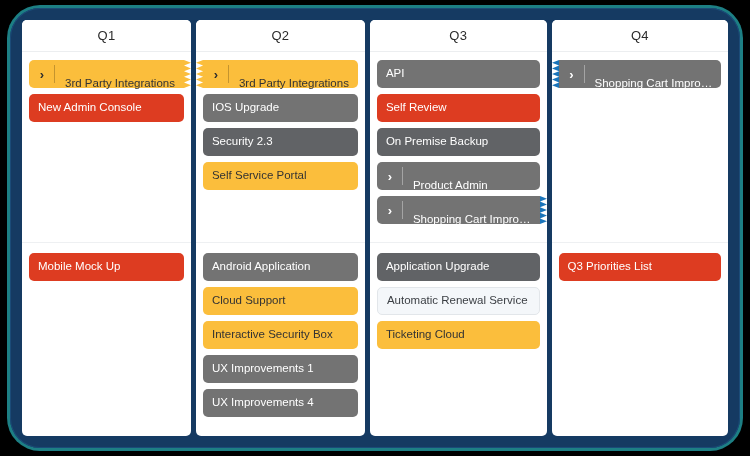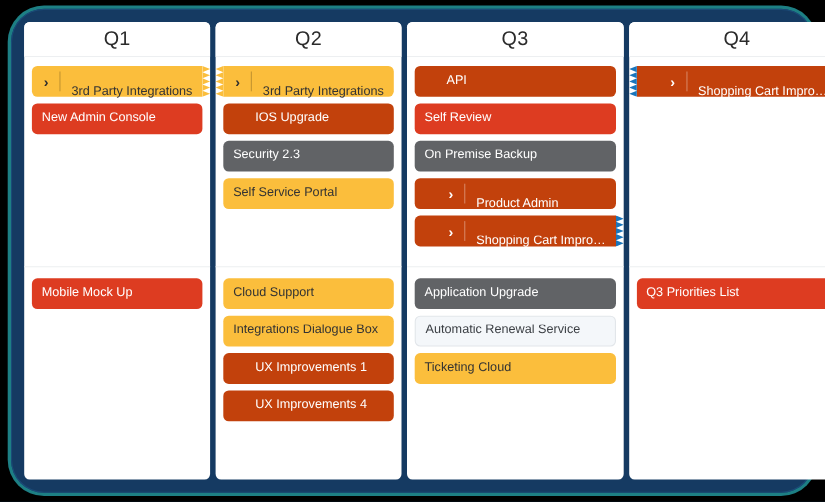--- a/index.html
+++ b/index.html
@@ -51,21 +51,21 @@
     height: 32px;
     flex: none;
     display: flex;
     align-items: center;
     justify-content: center;
     border-bottom: 1px solid #eceef0;
     background: #ffffff;
     border-radius: 5px 5px 0 0;
   }
   .col-header-title {
-    font-size: 18px;
+    font-size: 13px;
     color: #2b2b2b;
     letter-spacing: .2px;
   }
 
   .col-body {
     position: relative;
     flex: 1 1 auto;
     display: flex;
     flex-direction: column;
   }
@@ -117,21 +117,21 @@
   }
   .chev::after {
     content: "";
     position: absolute;
     right: 0; top: 5px; bottom: 5px;
     width: 1px;
     background: rgba(0,0,0,.18);
   }
 
   
-  .c-blue   { background: #c2410c; color: #ffffff; padding-left: 20px; }
+  .c-blue   { background: #737373; color: #ffffff; }
   .c-blue  .chev { color:#ffffff; }
   .c-blue  .chev::after { background: rgba(255,255,255,.35); }
 
   .c-red    { background: #dd3c21; color: #ffffff; }
 
   .c-gray   { background: #616366; color: #ffffff; }
 
   .c-yellow { background: #fbbe3c; color: #333333; }
   .c-yellow .chev { color:#2e2e2e; }
   .c-yellow .chev::after { background: rgba(0,0,0,.22); }
@@ -203,25 +203,28 @@
               <span class="card-label">IOS Upgrade</span>
             </div>
             <div class="card c-gray">
               <span class="card-label">Security 2.3</span>
             </div>
             <div class="card c-yellow">
               <span class="card-label">Self Service Portal</span>
             </div>
           </div>
           <div class="lane lane-bottom">
+            <div class="card c-blue">
+              <span class="card-label">Android Application</span>
+            </div>
             <div class="card c-yellow">
               <span class="card-label">Cloud Support</span>
             </div>
             <div class="card c-yellow">
-              <span class="card-label">Integrations Dialogue Box</span>
+              <span class="card-label">Interactive Security Box</span>
             </div>
             <div class="card c-blue">
               <span class="card-label">UX Improvements 1</span>
             </div>
             <div class="card c-blue">
               <span class="card-label">UX Improvements 4</span>
             </div>
           </div>
         </div>
       </div>

